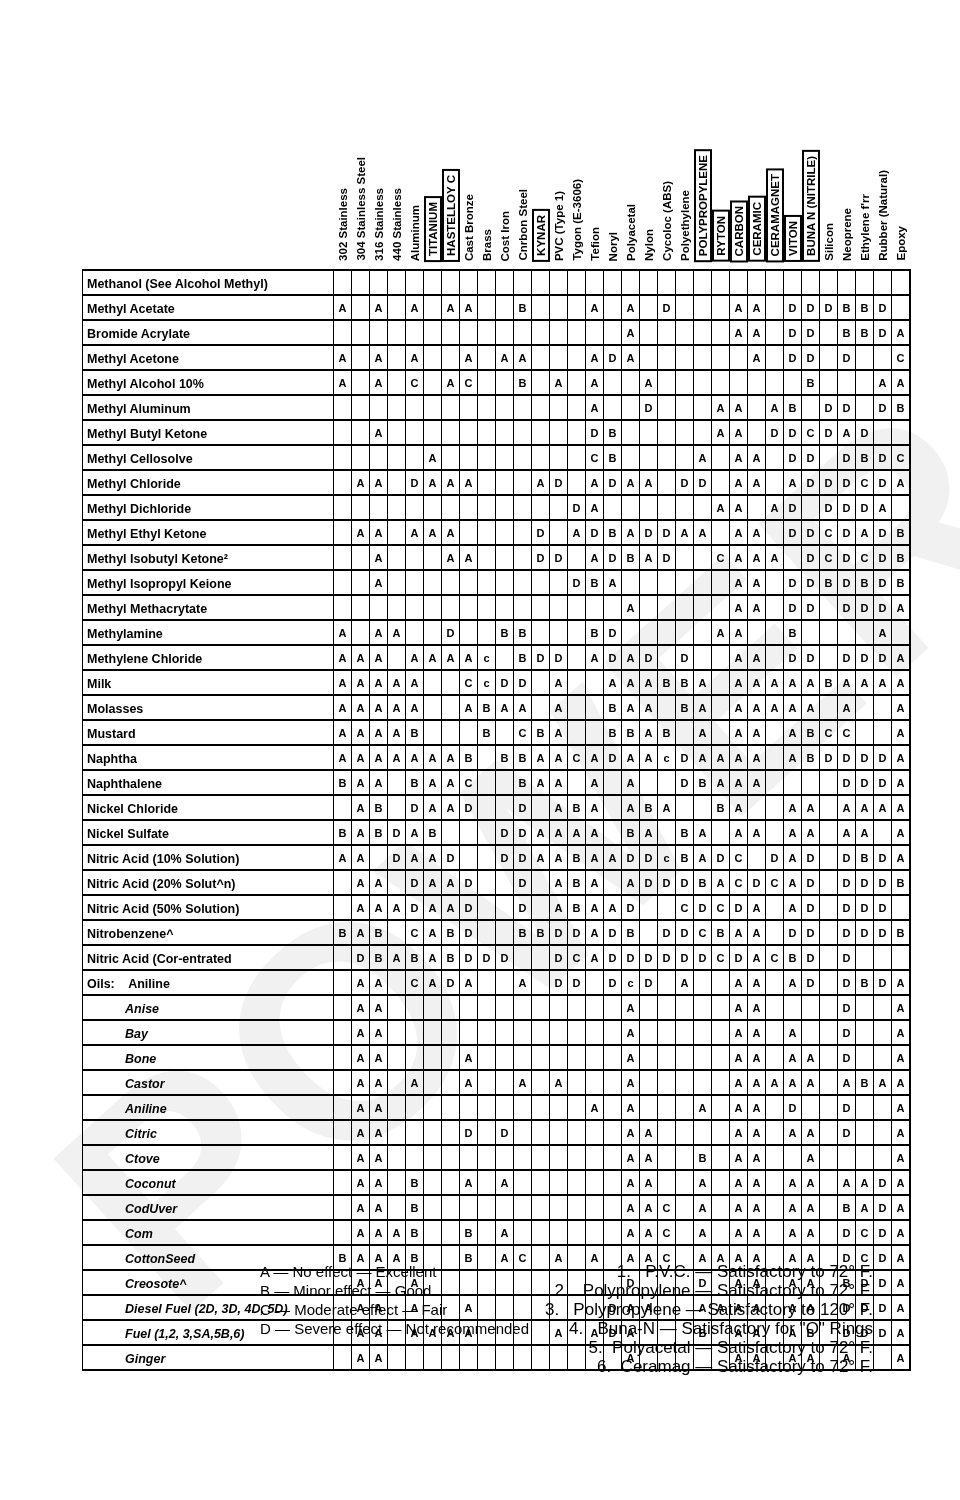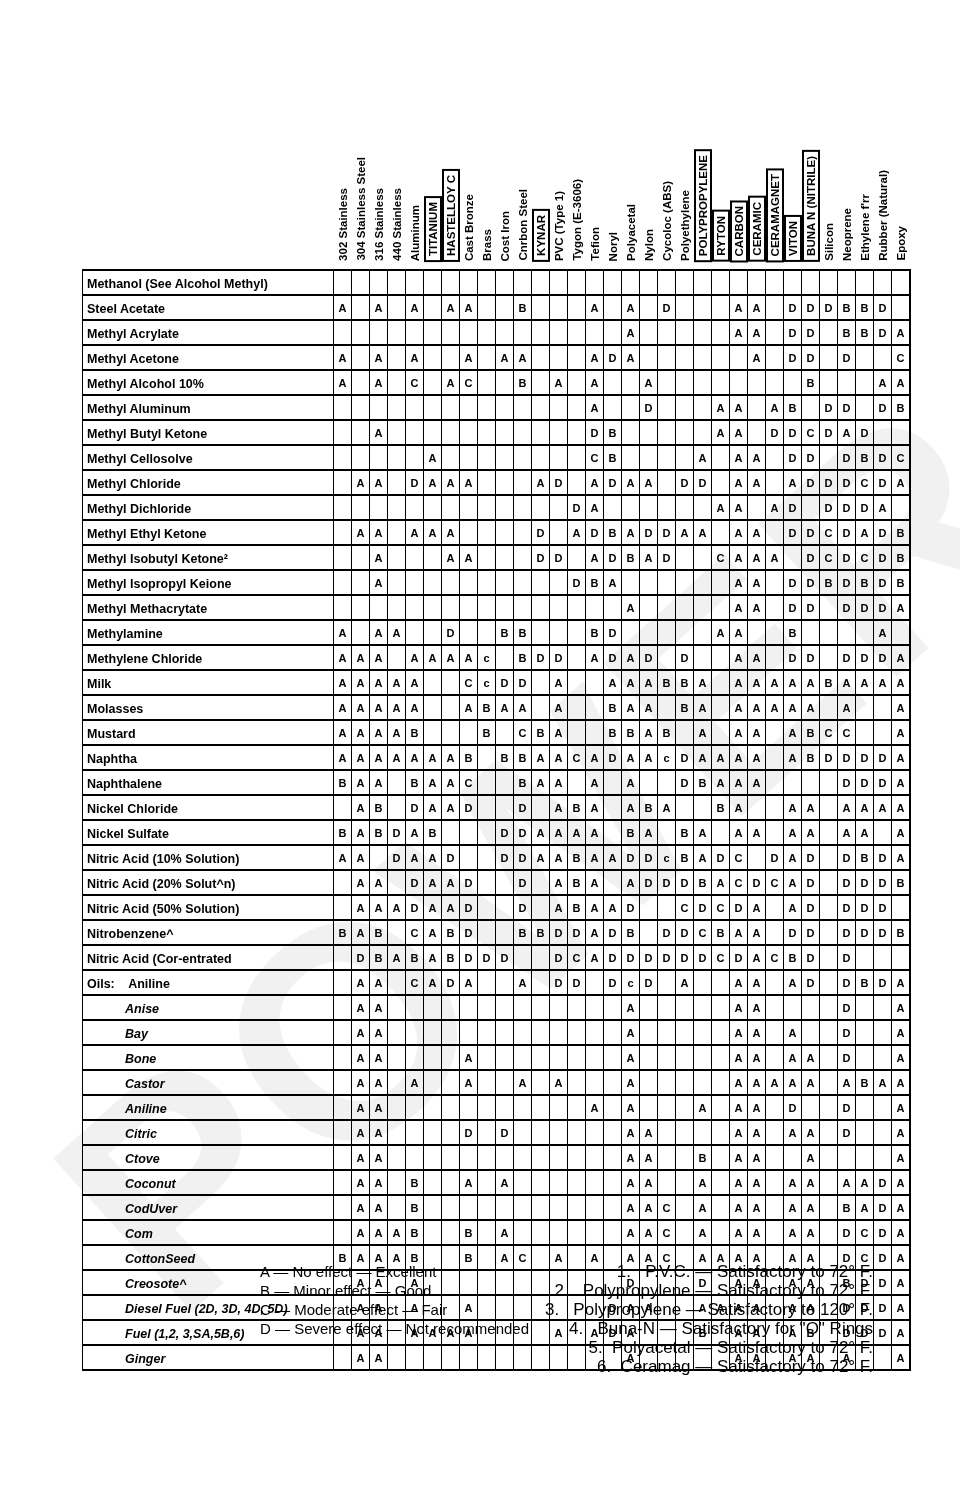--- a/index.html
+++ b/index.html
@@ -103,56 +103,56 @@
           <td class="cell"></td>
           <td class="cell"></td>
           <td class="cell"></td>
           <td class="cell"></td>
           <td class="cell"></td>
           <td class="cell"></td>
           <td class="cell"></td>
           <td class="cell"></td>
         </tr>
         <tr>
-          <th class="rlabel">Steel Acetate</th>
-          <td class="cell">A</td>
-          <td class="cell"></td>
-          <td class="cell">A</td>
-          <td class="cell"></td>
-          <td class="cell">A</td>
-          <td class="cell"></td>
-          <td class="cell">A</td>
-          <td class="cell">A</td>
-          <td class="cell"></td>
-          <td class="cell"></td>
-          <td class="cell">B</td>
-          <td class="cell"></td>
-          <td class="cell"></td>
-          <td class="cell"></td>
-          <td class="cell">A</td>
-          <td class="cell"></td>
-          <td class="cell">A</td>
-          <td class="cell"></td>
-          <td class="cell">D</td>
-          <td class="cell"></td>
-          <td class="cell"></td>
-          <td class="cell"></td>
-          <td class="cell">A</td>
-          <td class="cell">A</td>
-          <td class="cell"></td>
-          <td class="cell">D</td>
-          <td class="cell">D</td>
-          <td class="cell">D</td>
-          <td class="cell">B</td>
-          <td class="cell">B</td>
-          <td class="cell">D</td>
-          <td class="cell"></td>
-        </tr>
-        <tr>
-          <th class="rlabel">Methyl Acrylate</th>
+          <th class="rlabel">Methyl Acetate</th>
+          <td class="cell">A</td>
+          <td class="cell"></td>
+          <td class="cell">A</td>
+          <td class="cell"></td>
+          <td class="cell">A</td>
+          <td class="cell"></td>
+          <td class="cell">A</td>
+          <td class="cell">A</td>
+          <td class="cell"></td>
+          <td class="cell"></td>
+          <td class="cell">B</td>
+          <td class="cell"></td>
+          <td class="cell"></td>
+          <td class="cell"></td>
+          <td class="cell">A</td>
+          <td class="cell"></td>
+          <td class="cell">A</td>
+          <td class="cell"></td>
+          <td class="cell">D</td>
+          <td class="cell"></td>
+          <td class="cell"></td>
+          <td class="cell"></td>
+          <td class="cell">A</td>
+          <td class="cell">A</td>
+          <td class="cell"></td>
+          <td class="cell">D</td>
+          <td class="cell">D</td>
+          <td class="cell">D</td>
+          <td class="cell">B</td>
+          <td class="cell">B</td>
+          <td class="cell">D</td>
+          <td class="cell"></td>
+        </tr>
+        <tr>
+          <th class="rlabel">Bromide Acrylate</th>
           <td class="cell"></td>
           <td class="cell"></td>
           <td class="cell"></td>
           <td class="cell"></td>
           <td class="cell"></td>
           <td class="cell"></td>
           <td class="cell"></td>
           <td class="cell"></td>
           <td class="cell"></td>
           <td class="cell"></td>

